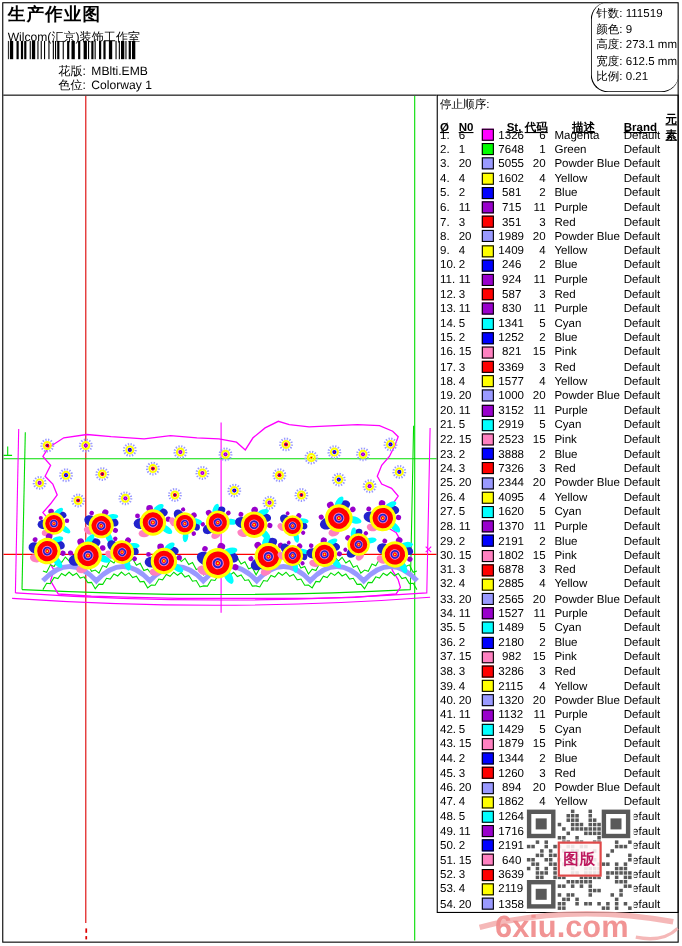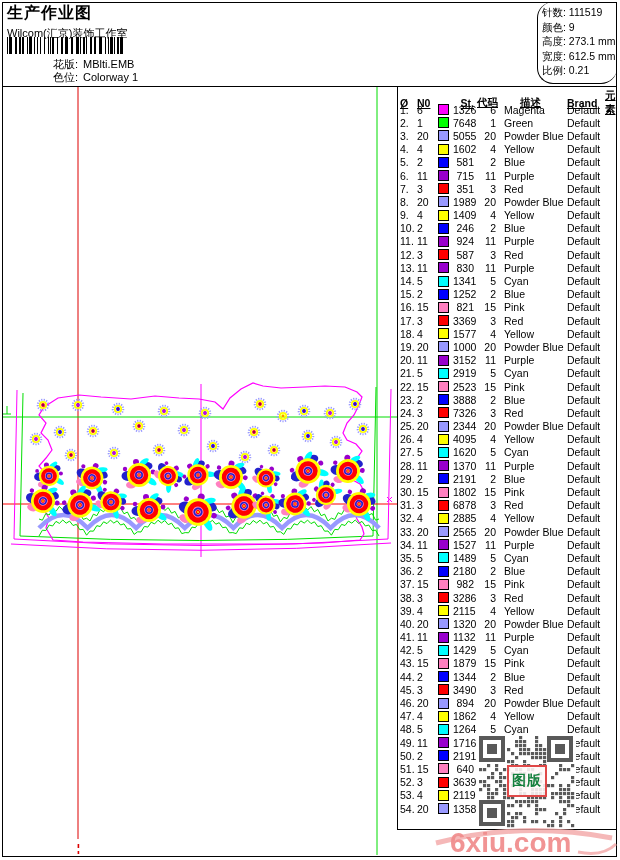--- a/index.html
+++ b/index.html
@@ -25,21 +25,21 @@
   .c3,.h3{text-align:right;padding-right:3px;}
   .c4{text-align:right;padding-right:2px;}
   .c5{padding-left:6px;white-space:nowrap;}
   .c6{padding-left:2px;}
   .h4{text-align:center;}
   .h5{padding-left:22px;}
   .h6{padding-left:2px;}
   .swatch{display:block;width:11px;height:11px;border:1px solid #000;}
   #design-svg{left:3px;top:87px;}
   #qr{left:478px;top:735px;width:98px;height:94px;background:#fff;}
-  #qr-stamp{position:absolute;left:29px;top:30px;width:40px;height:32px;border:2px solid #E04848;background:rgba(255,248,248,0.88);color:#15803d;font-weight:bold;font-size:14px;display:flex;align-items:center;justify-content:center;letter-spacing:1px;}
+  #qr-stamp{position:absolute;left:29px;top:30px;width:40px;height:32px;border:2px solid #E04848;background:rgba(255,248,248,0.88);color:#be185d;font-weight:bold;font-size:14px;display:flex;align-items:center;justify-content:center;letter-spacing:1px;}
   #wm{left:428px;top:819px;}
 </style>
 </head>
 <body>
 
 <div class="abs page-border"></div>
 
 <div class="abs title">生产作业图</div>
 <div class="abs studio">Wilcom(汇京)装饰工作室</div>
 <svg id="barcode" class="abs" width="120" height="17">
@@ -296,20 +296,21 @@
     <use href="#lf" transform="translate(146,423) rotate(0) scale(1)"></use>
     <use href="#lf" transform="translate(195,425) rotate(25) scale(1.15)"></use>
     <use href="#lf" transform="translate(241,419) rotate(-30) scale(1.05)"></use>
     <use href="#lf" transform="translate(263,418) rotate(50) scale(0.8)"></use>
     <use href="#lf" transform="translate(292,417) rotate(10) scale(0.95)"></use>
     <use href="#lf" transform="translate(323,408) rotate(-45) scale(0.85)"></use>
     <use href="#lf" transform="translate(356,417) rotate(30) scale(1)"></use>
   </svg>
 
 <div class="abs table-panel">
+  <div class="seq-title">停止顺序:</div>
   <div class="thead">
     <span class="h0">Ø</span>
     <span class="h1">N0</span>
     <span class="h2"></span>
     <span class="h3">St.</span>
     <span class="h4">代码</span>
     <span class="h5">描述</span>
     <span class="h6">Brand</span>
     <span class="h7">元素</span>
   </div>
@@ -841,21 +842,21 @@
         <span class="c5">Blue</span>
         <span class="c6">Default</span>
         <span class="c7"></span>
       </div>
       <div class="trow">
         <span class="c0">45.</span>
         <span class="c1">3</span>
         <span class="c2">
           <i class="swatch" style="background: rgb(255, 0, 0);"></i>
         </span>
-        <span class="c3">3490</span>
+        <span class="c3">1260</span>
         <span class="c4">3</span>
         <span class="c5">Red</span>
         <span class="c6">Default</span>
         <span class="c7"></span>
       </div>
       <div class="trow">
         <span class="c0">46.</span>
         <span class="c1">20</span>
         <span class="c2">
           <i class="swatch" style="background: rgb(153, 153, 255);"></i>

